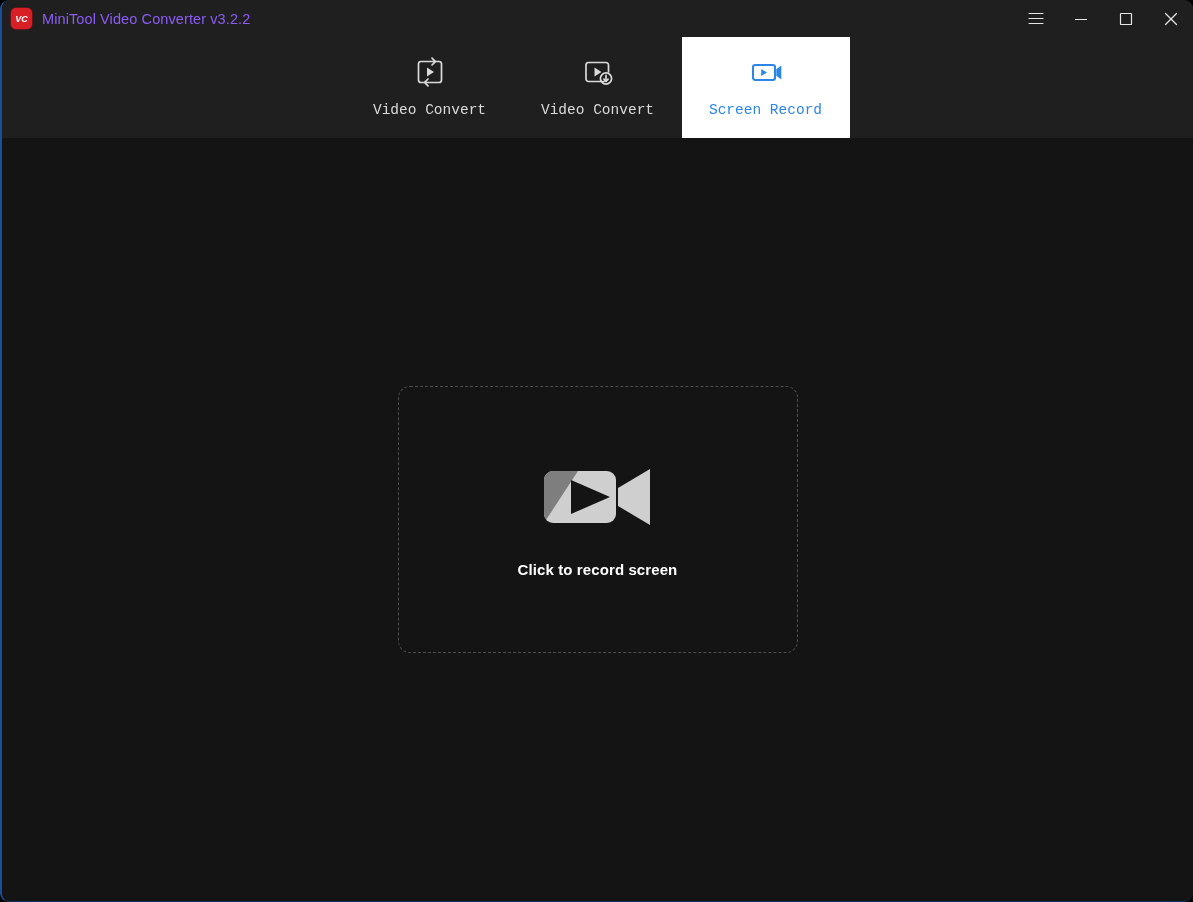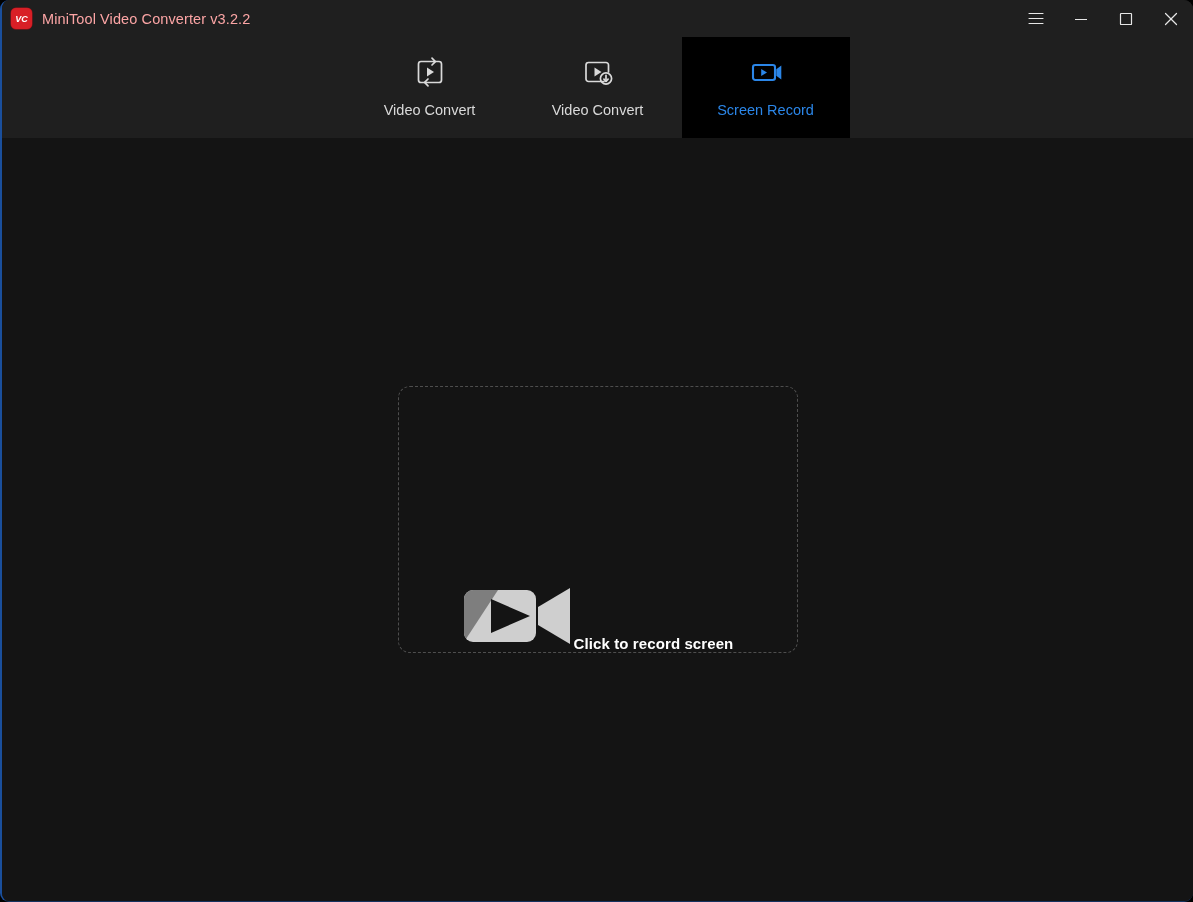--- a/index.html
+++ b/index.html
@@ -43,21 +43,21 @@
     background: #d81f26;
     display: flex;
     align-items: center;
     justify-content: center;
     flex: none;
     box-shadow: 0 0 0 0.5px #a01218;
   }
   .app-icon svg { display:block; }
   .app-title {
     margin-left: 10px;
-    color: #fca5a5;
+    color: #8b5cf6;
     font-size: 14.5px;
     letter-spacing: 0.1px;
     white-space: nowrap;
     user-select: none;
   }
 
   .win-controls {
     position: absolute;
     right: 0; top: 0;
     height: 37px;
@@ -99,23 +99,24 @@
     align-items: center;
     justify-content: center;
   }
   .tab .tab-icon svg { display: block; }
   .tab .tab-label {
     margin-top: 10px;
     font-size: 14.5px;
     color: #dadada;
     white-space: nowrap;
     user-select: none;
+    font-family: Liberation Mono, monospace;
   }
   .tab.active {
-    background: #000000;
+    background: #ffffff;
   }
   .tab.active .tab-label {
     color: #2b86e8;
   }
 
   
   .content {
     position: relative;
     height: 763px;
     background: #141414;
@@ -124,21 +125,22 @@
     justify-content: center;
   }
 
   .dropzone {
     margin-top: 248px;
     width: 400px;
     height: 267px;
     border: 1px dashed #4e4e4e;
     border-radius: 12px;
     display: flex;
-    align-items: flex-end;
+    flex-direction: column;
+    align-items: center;
     justify-content: center;
     box-sizing: border-box;
     cursor: pointer;
   }
   .dropzone .rec-icon {
     width: 112px;
     height: 72px;
     display: flex;
     align-items: center;
     justify-content: center;

